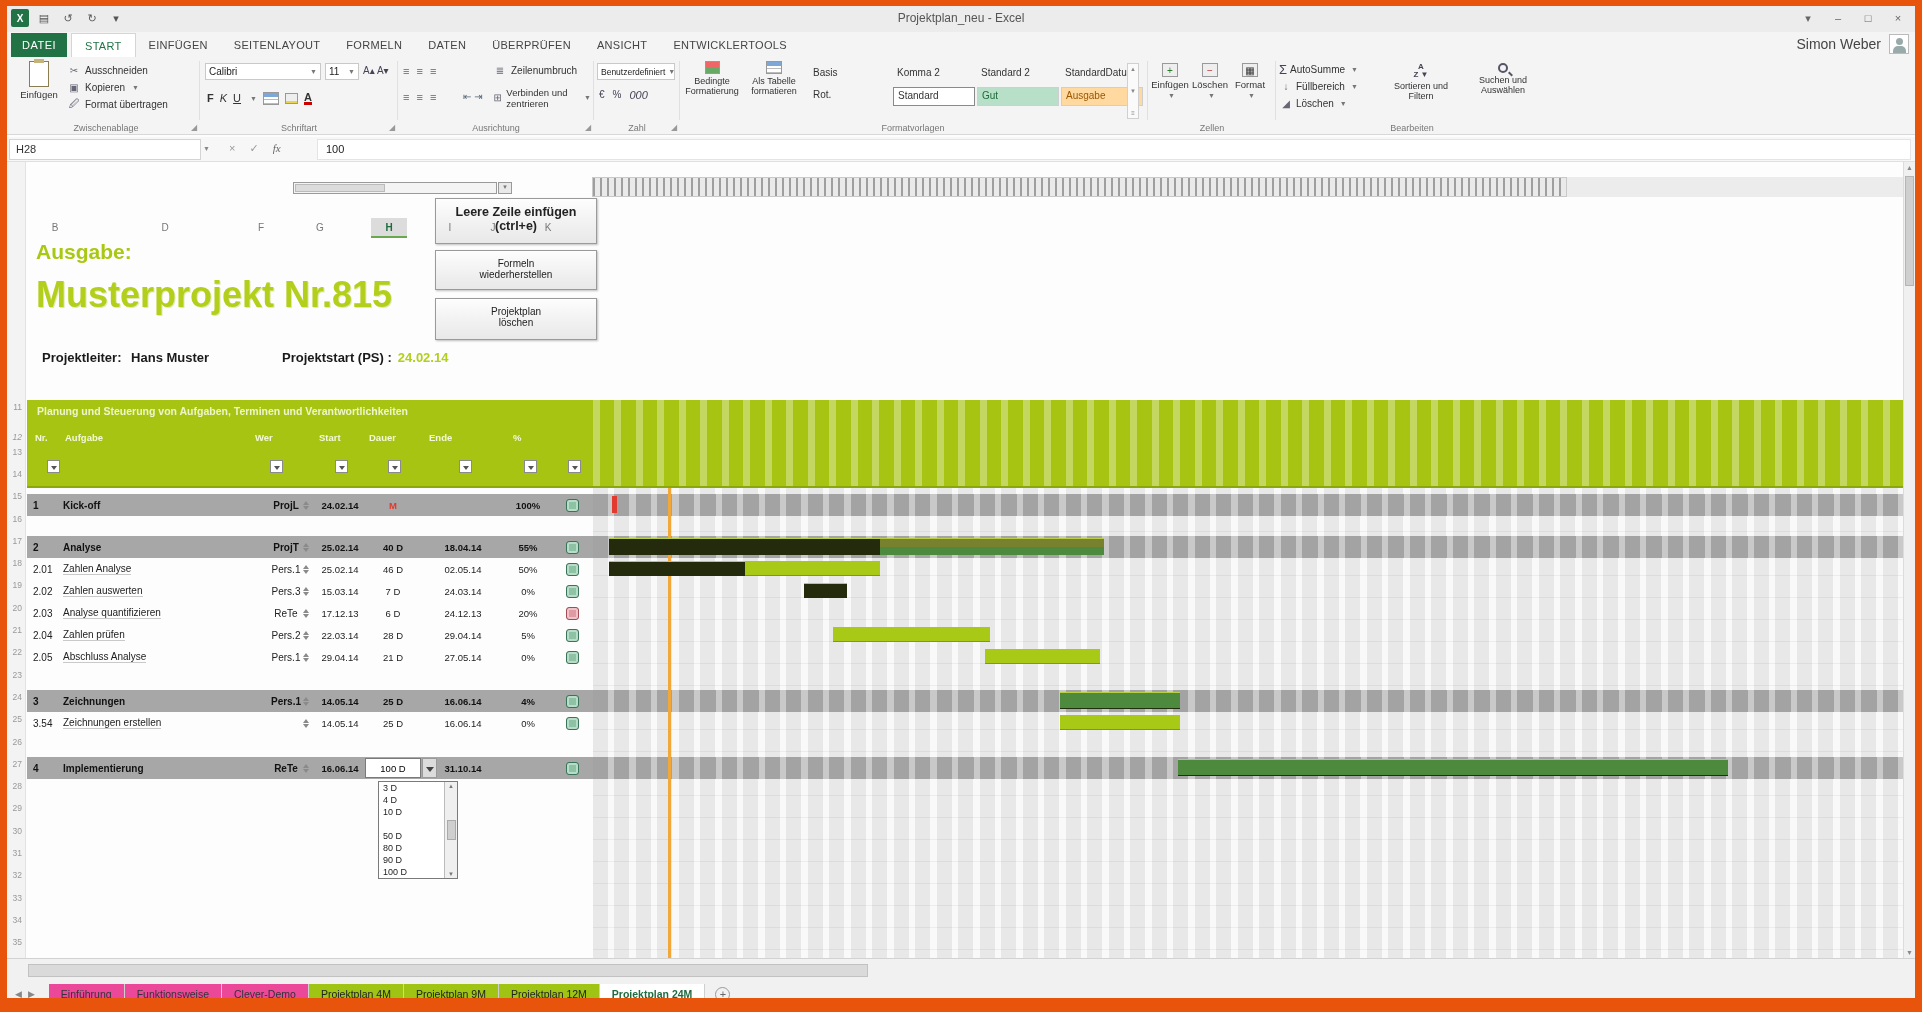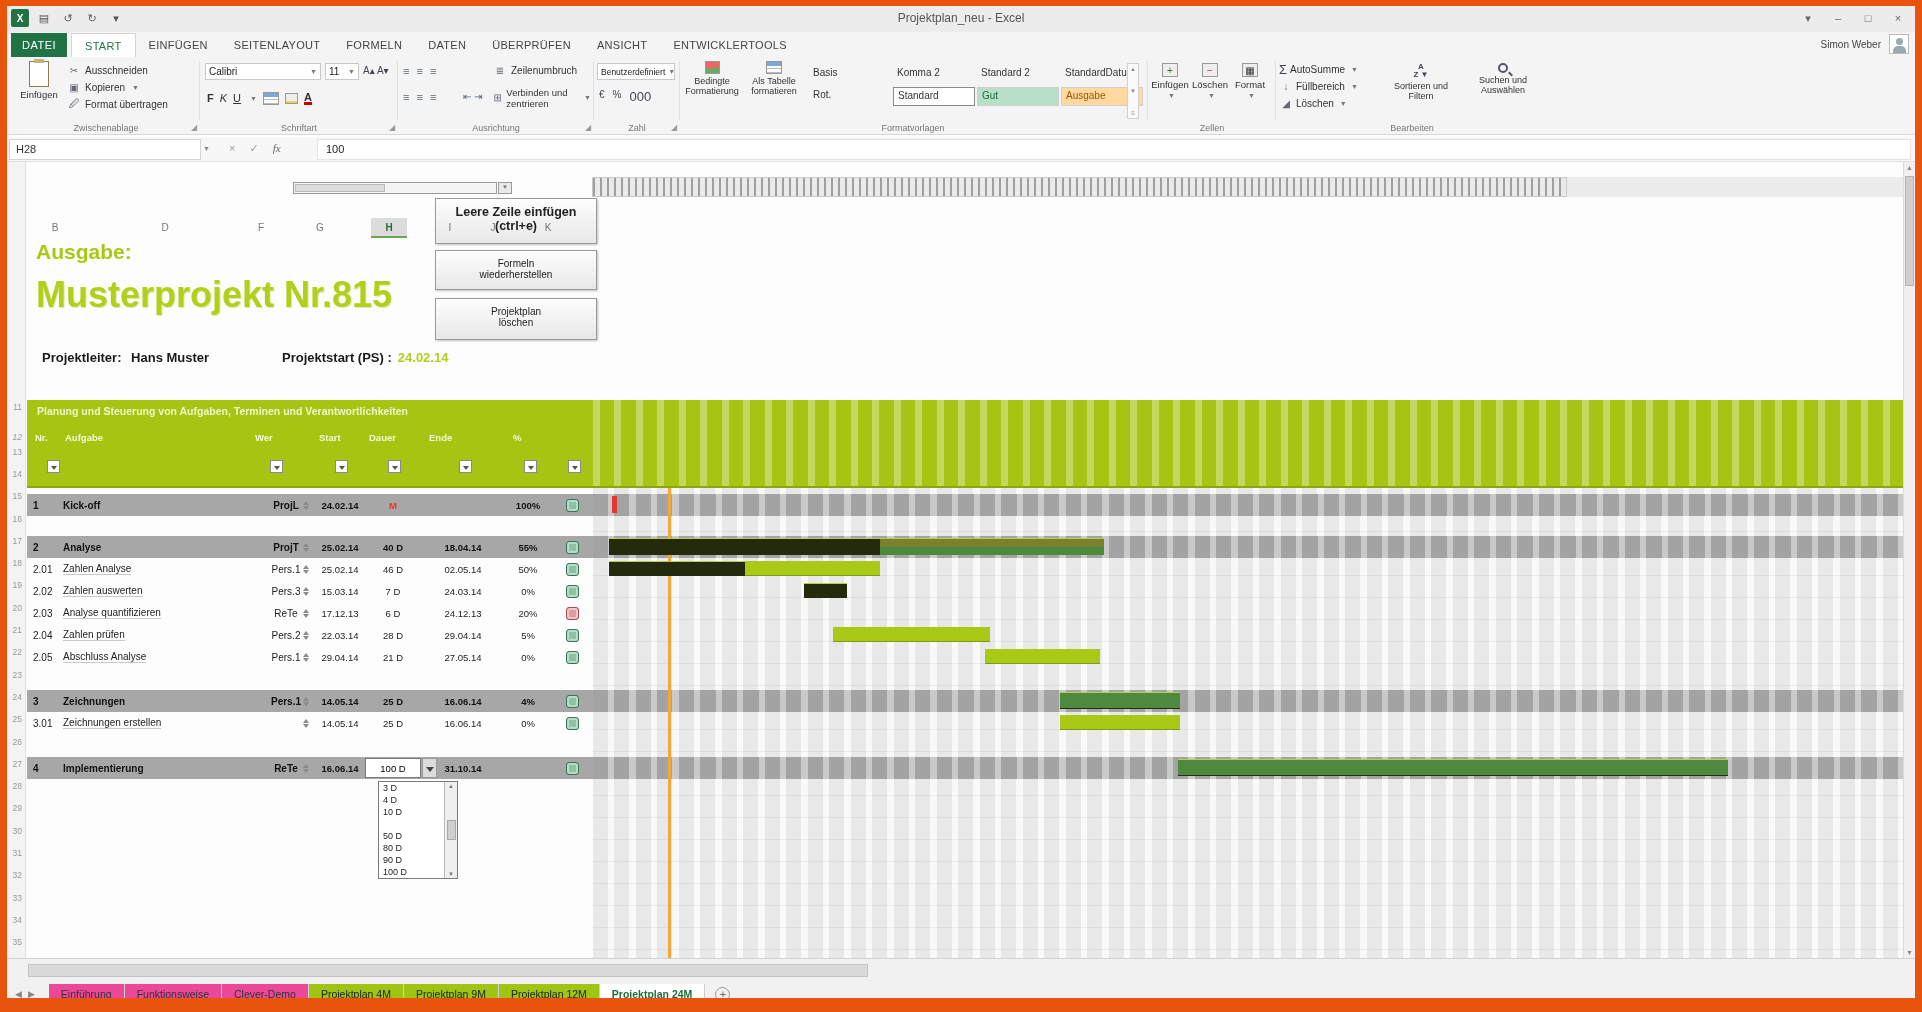--- a/index.html
+++ b/index.html
@@ -19,21 +19,21 @@
   #win-controls { position:absolute; right:4px; top:2px; display:flex; gap:4px; }
   .wbtn { width:26px; height:20px; display:flex; align-items:center; justify-content:center; font-size:11px; color:#666; }
 
   
   #tabrow { position:absolute; left:7px; top:32px; right:7px; height:25px; background:#f4f4f4; }
   #file-tab { position:absolute; left:4px; top:1px; width:56px; height:24px; background:#217346; color:#fff; font-size:11px; display:flex; align-items:center; justify-content:center; letter-spacing:.5px; }
   #rtabs { position:absolute; left:64px; top:1px; height:24px; display:flex; }
   .rtab { padding:0 13px; font-size:11px; color:#444; display:flex; align-items:center; letter-spacing:.3px; }
   .rtab.sel { background:#fff; border:1px solid #d5d5d5; border-bottom:none; color:#217346; }
   #account { position:absolute; right:6px; top:2px; display:flex; gap:8px; align-items:center; }
-  #account .uname { font-size:10px; color:#444; }
+  #account .uname { font-size:14px; color:#444; }
   .avatar { width:20px; height:20px; border:1px solid #bbb; background:#fff; position:relative; }
   .avatar:before { content:""; position:absolute; left:6px; top:3px; width:7px; height:7px; border-radius:50%; background:#9aa; }
   .avatar:after { content:""; position:absolute; left:3px; top:11px; width:13px; height:7px; border-radius:5px 5px 0 0; background:#9aa; }
 
   
   #ribbon { position:absolute; left:7px; top:57px; right:7px; height:78px; background:#f4f4f4; border-bottom:1px solid #d8d8d8; font-size:10px; color:#333; }
   .rsep { position:absolute; top:4px; bottom:14px; width:1px; background:#e0e0e0; }
   .rgroup-label { position:absolute; bottom:1px; font-size:9px; color:#777; text-align:center; }
   .launcher { position:absolute; bottom:2px; font-size:8px; color:#999; }
   .rgroup { position:absolute; top:2px; height:62px; }
@@ -279,21 +279,21 @@
     <div class="rsep" style="left:586px;"></div>
 
     <div class="rgroup" style="left:590px;width:80px;">
       <div class="combo" style="position:absolute;left:0;top:4px;width:78px;font-size:8.5px;">
         <span>Benutzerdefiniert</span>
           <span class="carr">▼</span>
       </div>
       <div style="position:absolute;left:2px;top:30px;font-size:10px;color:#445;display:flex;gap:8px;">
         <span>€</span>
         <span>%</span>
-        <span style="font-size:13px;">000</span>
+        <span style="font-size:11px;font-style:italic;">000</span>
       </div>
     </div>
     <div class="rsep" style="left:672px;"></div>
 
     <div class="rgroup" style="left:676px;width:460px;">
       <div class="bigbtn" style="left:0;top:2px;width:58px;">
         <span class="cf-ic"></span>
         <span style="font-size:9px;">Bedingte Formatierung</span>
       </div>
       <div class="bigbtn" style="left:62px;top:2px;width:58px;">
@@ -649,21 +649,21 @@
           <div class="cell c-end">16.06.14</div>
           <div class="cell c-pct">4%</div>
           <div class="cell c-st">
             <div class="st-ic st-ok"></div>
           </div>
           <div class="gantt">
             <div class="bar green" style="left: 35.6%; width: 9.2%;"></div>
           </div>
         </div>
         <div class="trow task">
-          <div class="cell c-nr">3.01</div>
+          <div class="cell c-nr">3.54</div>
           <div class="cell c-task">
             <span>Zeichnungen erstellen</span>
           </div>
           <div class="cell c-who"></div>
           <div class="cell c-spin">
             <i class="up"></i>
             <i class="dn"></i>
           </div>
           <div class="cell c-start">14.05.14</div>
           <div class="cell c-dur">25 D</div>

